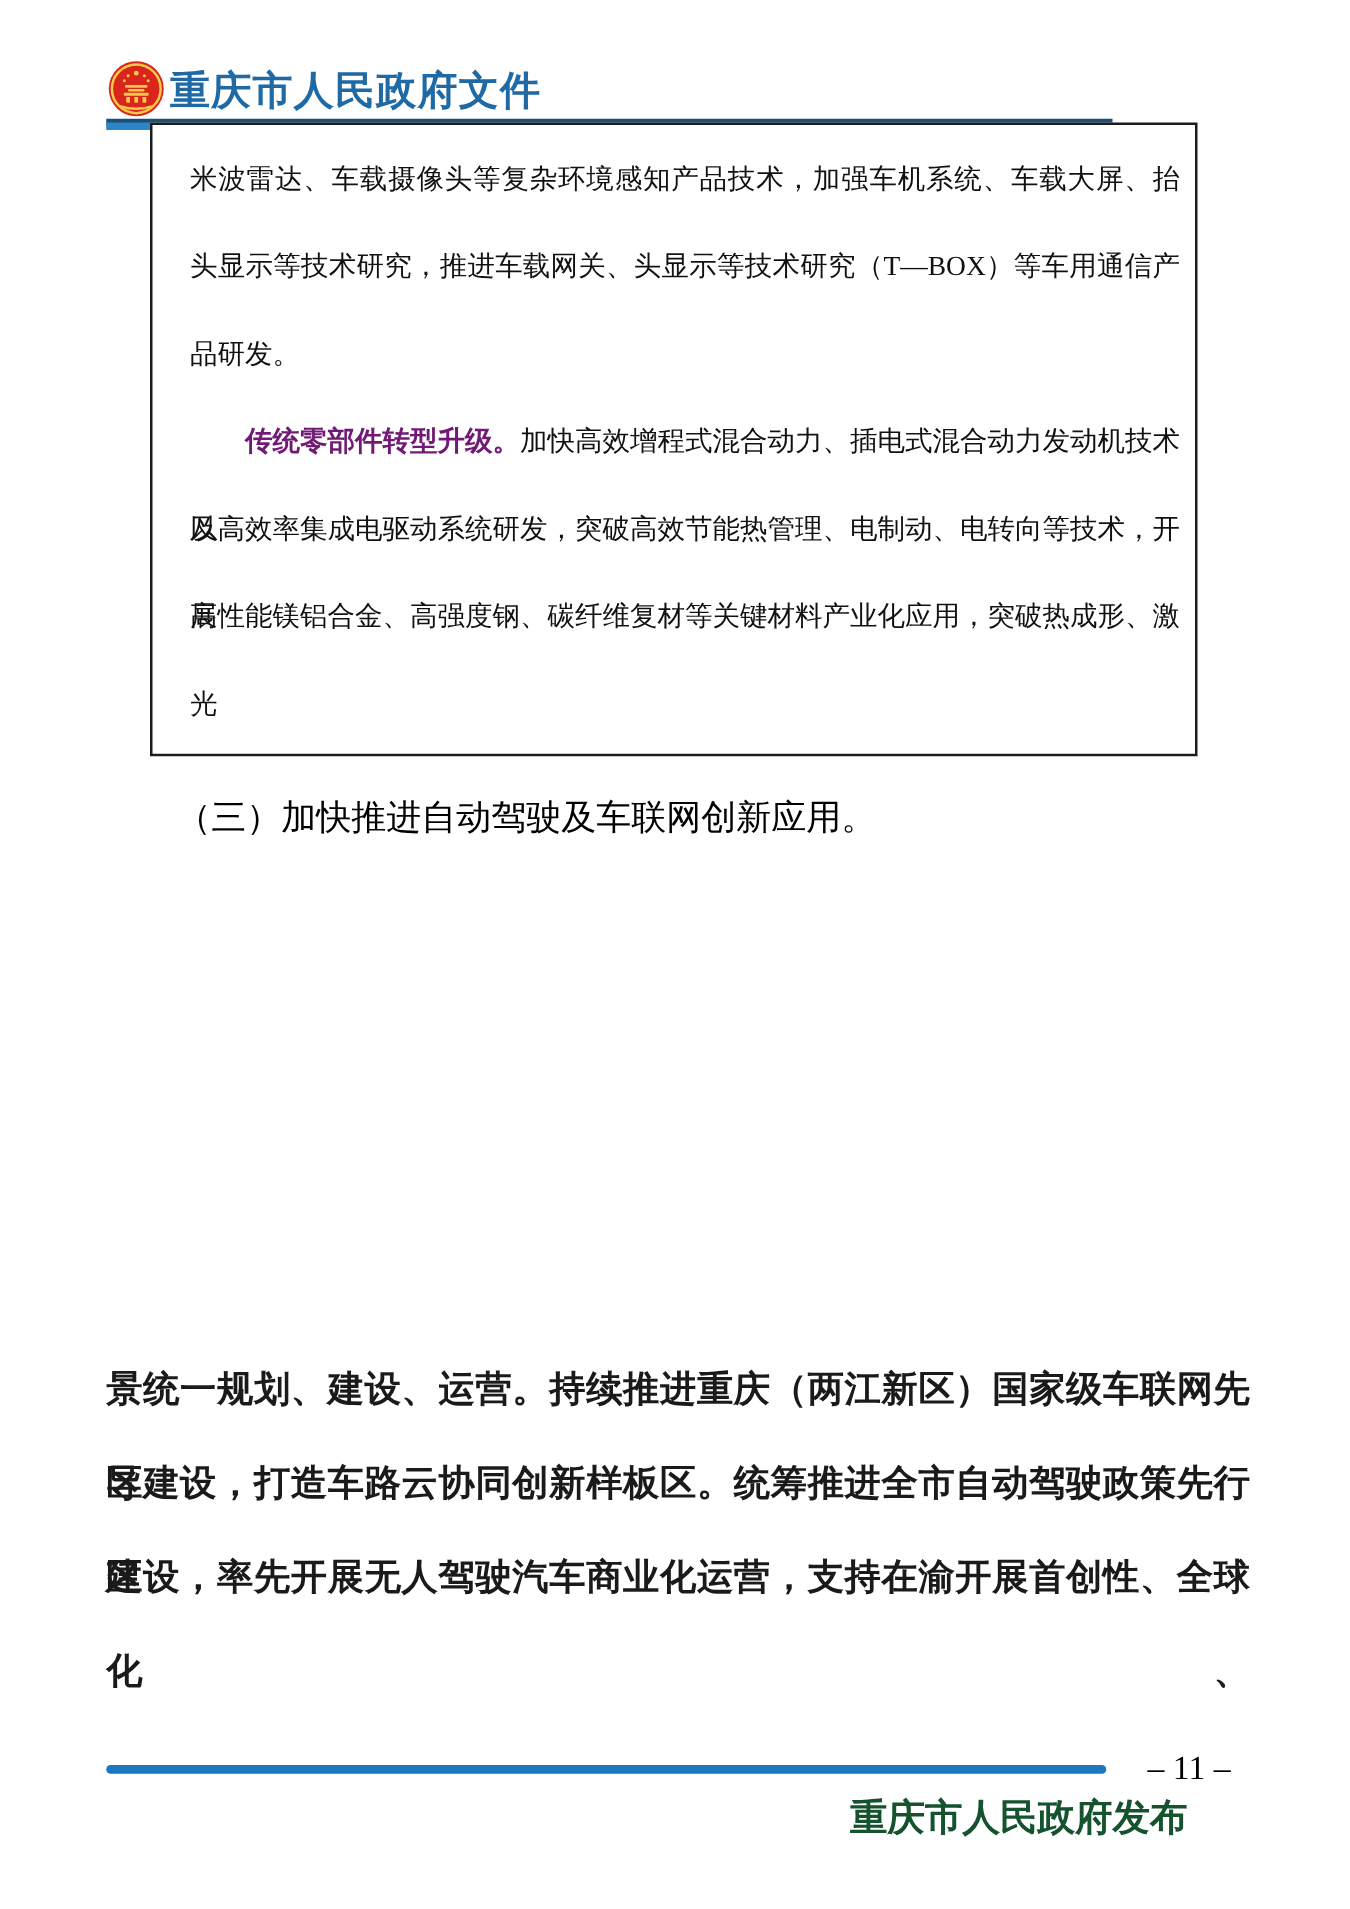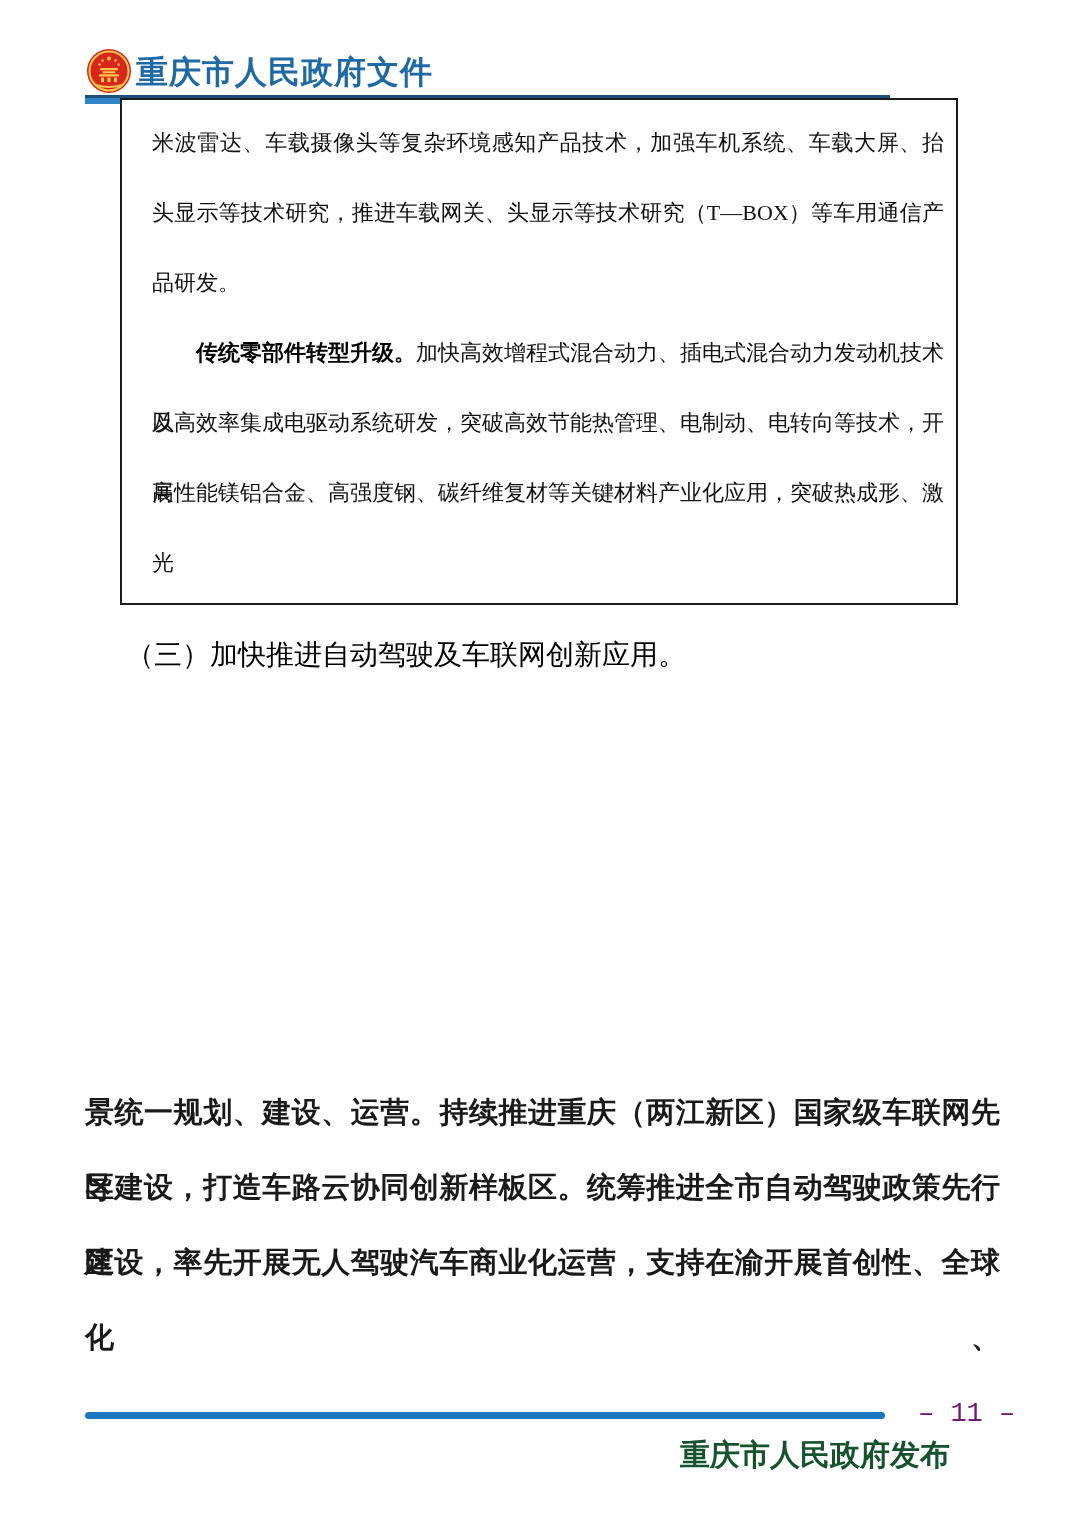--- a/index.html
+++ b/index.html
@@ -44,25 +44,25 @@
     line-height:70px;
     height:70px;
     white-space:nowrap;
   }
   .jline{text-align:justify;text-align-last:justify;white-space:normal !important;}
   .lline{text-align:left;text-align-last:left;}
   .ind{text-indent:2em;}
   .lead{
     font-family:Liberation Sans, sans-serif;
     font-weight:bold;
-    color:#000000;
+    color:#701a75;
   }
   
   .sec-heading{
-    position:absolute;left:70px;top:637px;width:915px;
+    position:absolute;left:85px;top:637px;width:915px;
     font-family:Liberation Serif, serif;
     font-size:28px;line-height:36px;
     color:#000000;
     text-indent:2em;
   }
   
   .bodypara{
     position:absolute;left:85px;width:915px;
     font-family:"Liberation Sans", sans-serif;
     font-weight:bold;
@@ -74,23 +74,23 @@
   .bodypara .pline{
     line-height:75px;height:75px;
   }
   
   .ftr-line{
     position:absolute;left:85px;top:1412px;width:800px;height:7px;
     background:#1b78be;border-radius:4px;
   }
   .ftr-pagenum{
     position:absolute;left:918px;top:1398px;
-    font-family:Liberation Mono, monospace;
+    font-family:Liberation Serif, serif;
     font-size:27px;line-height:32px;
-    color:#701a75;
+    color:#000000;
     white-space:nowrap;
   }
   .ftr-publisher{
     position:absolute;right:130px;top:1437px;
     font-family:"Liberation Serif", serif;
     font-weight:bold;
     font-size:30px;line-height:36px;
     color:#14532d;
     white-space:nowrap;
   }

